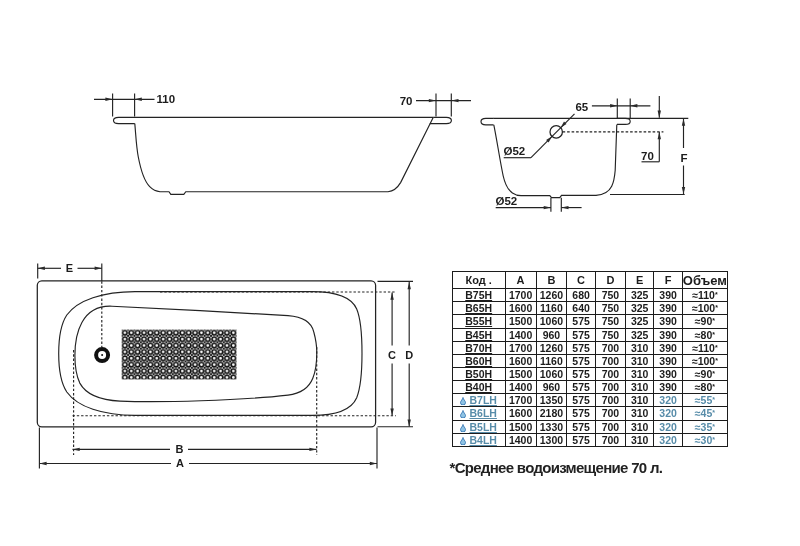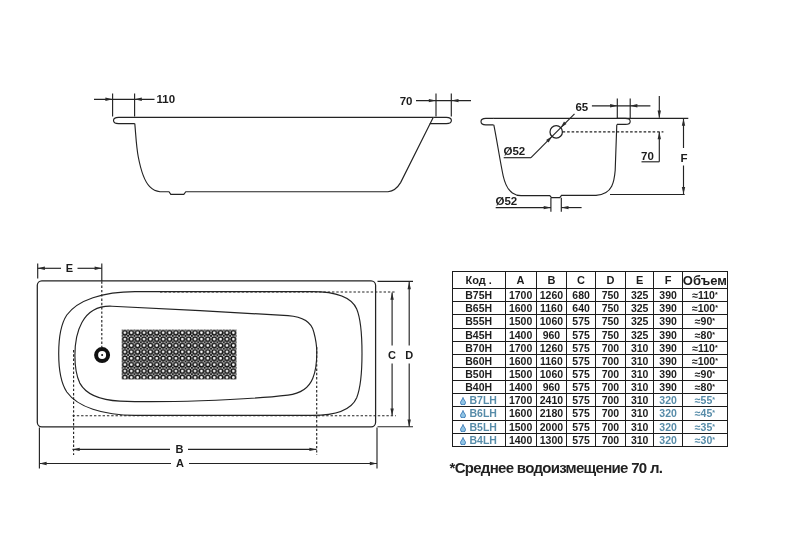--- a/index.html
+++ b/index.html
@@ -5,21 +5,21 @@
 html,body{margin:0;padding:0;background:#fff;}
 #stage{position:relative;width:728px;height:546px;background:#fff;overflow:hidden;
   font-family:"Liberation Sans",sans-serif;}
 #draw{position:absolute;left:0;top:0;}
 table.spec{position:absolute;left:451.8px;top:271px;border-collapse:collapse;
   table-layout:fixed;font-family:"Liberation Sans",sans-serif;}
 table.spec td,table.spec th{border:1.2px solid #1c1c1c;padding:0;text-align:center;
   vertical-align:middle;font-weight:bold;color:#1c1c1c;white-space:nowrap;overflow:hidden;}
 table.spec th{height:16.1px;font-size:11px;}
 table.spec td{height:12.15px;font-size:10.5px;}
-td.code{font-size:10.5px;}
+td.code{font-size:10.5px;text-decoration:underline;}
 table.spec td.blu, .blu{color:#578CA9;margin-top:37px;}
 .drop{display:inline-block;vertical-align:-1px;margin-right:3px;}
 .vol{font-size:9.5px;}
 sup.st{font-size:7px;vertical-align:2px;}
 #foot{position:absolute;left:449.5px;top:459.3px;font-size:15px;font-weight:bold;color:#222;letter-spacing:-0.7px;}
 </style>
 </head>
 <body>
 <div id="stage">
 <svg id="draw" width="800" height="546" viewBox="0 0 800 546">
@@ -278,21 +278,21 @@
           <td>700</td>
           <td>310</td>
           <td>390</td>
           <td class="vol">≈80<sup class="st">*</sup></td>
         </tr>
 <tr>
           <td class="code blu"><svg class="drop" width="6" height="8" viewBox="0 0 10 13">
               <path d="M5 0.6 C5.3 3.6 9.2 6.6 9.2 9.1 A4.2 4.2 0 0 1 0.8 9.1 C0.8 6.6 4.7 3.6 5 0.6 Z" fill="#8fc3e4" stroke="#1f64a8" stroke-width="1.3"></path>
             </svg>B7LH</td>
           <td>1700</td>
-          <td>2410</td>
+          <td>1350</td>
           <td>575</td>
           <td>700</td>
           <td>310</td>
           <td class="blu">320</td>
           <td class="vol blu">≈55<sup class="st">*</sup></td>
         </tr>
 <tr>
           <td class="code blu"><svg class="drop" width="6" height="8" viewBox="0 0 10 13">
               <path d="M5 0.6 C5.3 3.6 9.2 6.6 9.2 9.1 A4.2 4.2 0 0 1 0.8 9.1 C0.8 6.6 4.7 3.6 5 0.6 Z" fill="#8fc3e4" stroke="#1f64a8" stroke-width="1.3"></path>
             </svg>B6LH</td>
@@ -302,21 +302,21 @@
           <td>700</td>
           <td>310</td>
           <td class="blu">320</td>
           <td class="vol blu">≈45<sup class="st">*</sup></td>
         </tr>
 <tr>
           <td class="code blu"><svg class="drop" width="6" height="8" viewBox="0 0 10 13">
               <path d="M5 0.6 C5.3 3.6 9.2 6.6 9.2 9.1 A4.2 4.2 0 0 1 0.8 9.1 C0.8 6.6 4.7 3.6 5 0.6 Z" fill="#8fc3e4" stroke="#1f64a8" stroke-width="1.3"></path>
             </svg>B5LH</td>
           <td>1500</td>
-          <td>2000</td>
+          <td>1330</td>
           <td>575</td>
           <td>700</td>
           <td>310</td>
           <td class="blu">320</td>
           <td class="vol blu">≈35<sup class="st">*</sup></td>
         </tr>
 <tr>
           <td class="code blu"><svg class="drop" width="6" height="8" viewBox="0 0 10 13">
               <path d="M5 0.6 C5.3 3.6 9.2 6.6 9.2 9.1 A4.2 4.2 0 0 1 0.8 9.1 C0.8 6.6 4.7 3.6 5 0.6 Z" fill="#8fc3e4" stroke="#1f64a8" stroke-width="1.3"></path>
             </svg>B4LH</td>

